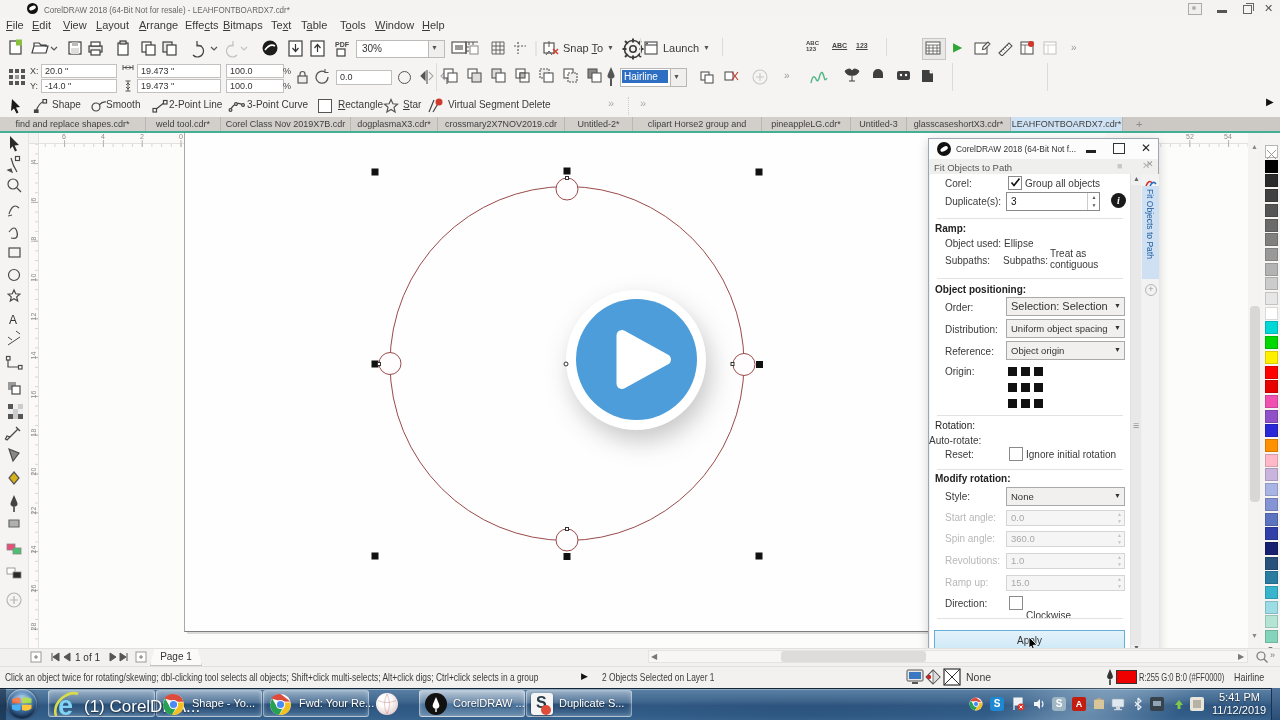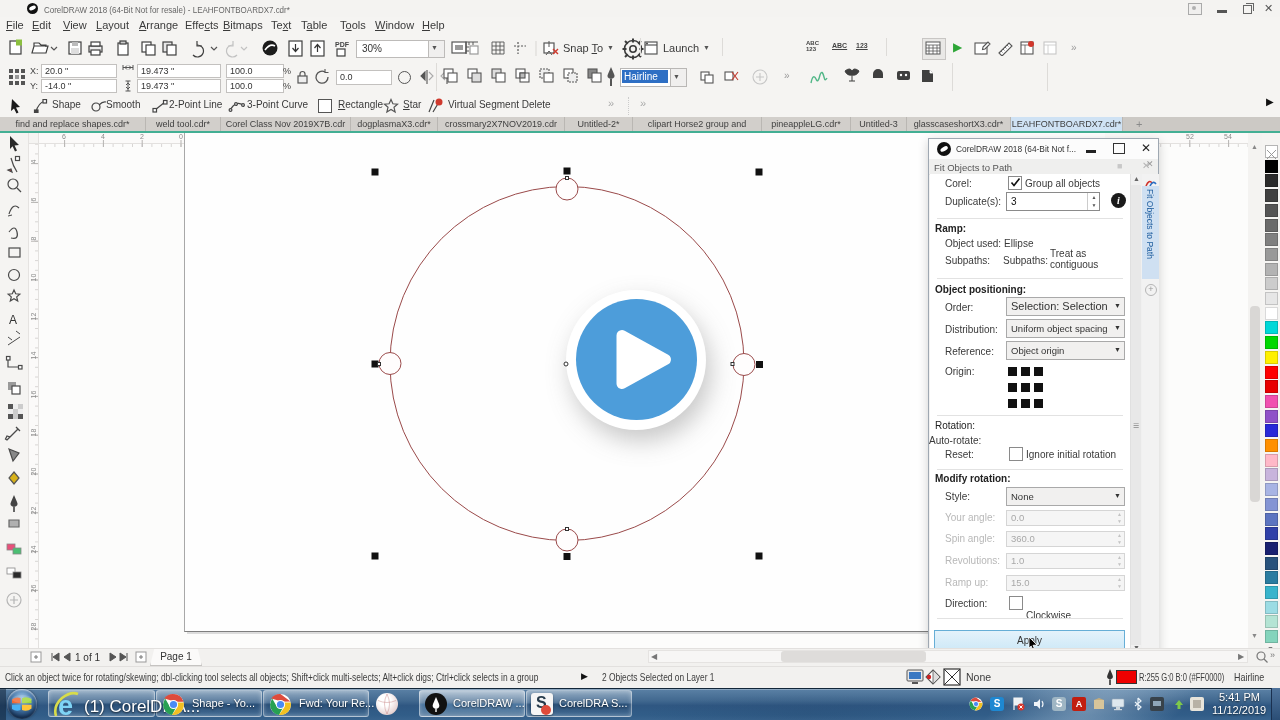--- a/index.html
+++ b/index.html
@@ -538,21 +538,21 @@
   <span class="tx" style="left:6px;top:281px;font-weight:normal;color:#222;">Rotation:</span>
   <span class="tx" style="left:0;top:296px;">Auto-rotate:</span>
   <span class="tx" style="left:16px;top:310px;">Reset:</span>
   <span class="chk" style="left:80px;top:308px;"></span>
   <span class="tx" style="left:97px;top:310px;">Ignore initial rotation</span>
   <div class="ab" style="left:8px;top:330px;width:186px;height:1px;background:#e2e2e2;"></div>
   <span class="tx" style="left:6px;top:334px;font-weight:bold;color:#222;">Modify rotation:</span>
   <span class="tx" style="left:16px;top:352px;">Style:</span>
   <div class="dd" style="left:77px;top:348px;width:119px;height:19px;box-sizing:border-box;line-height:17px;padding-left:4px;">None</div>
   <span class="tx" style="left:185px;top:353px;font-size:7px;color:#333;">▼</span>
-  <span class="tx" style="left:16px;top:373px;color:#b8b8b8;">Your angle:</span>
+  <span class="tx" style="left:16px;top:373px;color:#b8b8b8;">Start angle:</span>
   <div class="dd" style="left:77px;top:371px;width:119px;height:16px;box-sizing:border-box;line-height:14px;padding-left:4px;background:#f5f5f5;border-color:#d5d5d5;color:#a8a8a8;">0.0<span style="position:absolute;right:2px;top:0;font-size:5px;color:#c4c4c4;line-height:7px;">▲<br>▼</span></div>
   <span class="tx" style="left:16px;top:394px;color:#b8b8b8;">Spin angle:</span>
   <div class="dd" style="left:77px;top:392px;width:119px;height:16px;box-sizing:border-box;line-height:14px;padding-left:4px;background:#f5f5f5;border-color:#d5d5d5;color:#a8a8a8;">360.0<span style="position:absolute;right:2px;top:0;font-size:5px;color:#c4c4c4;line-height:7px;">▲<br>▼</span></div>
   <span class="tx" style="left:16px;top:416px;color:#b8b8b8;">Revolutions:</span>
   <div class="dd" style="left:77px;top:414px;width:119px;height:16px;box-sizing:border-box;line-height:14px;padding-left:4px;background:#f5f5f5;border-color:#d5d5d5;color:#a8a8a8;">1.0<span style="position:absolute;right:2px;top:0;font-size:5px;color:#c4c4c4;line-height:7px;">▲<br>▼</span></div>
   <span class="tx" style="left:16px;top:438px;color:#b8b8b8;">Ramp up:</span>
   <div class="dd" style="left:77px;top:436px;width:119px;height:16px;box-sizing:border-box;line-height:14px;padding-left:4px;background:#f5f5f5;border-color:#d5d5d5;color:#a8a8a8;">15.0<span style="position:absolute;right:2px;top:0;font-size:5px;color:#c4c4c4;line-height:7px;">▲<br>▼</span></div>
   <span class="tx" style="left:16px;top:459px;">Direction:</span>
   <span class="chk" style="left:80px;top:457px;"></span>
   <span class="tx" style="left:97px;top:471px;">Clockwise</span>
@@ -737,21 +737,21 @@
 <div class="ab" style="left:425px;top:5px;width:22px;height:22px;border-radius:50%;background:#111;"></div>
 <svg class="ab" style="left:425px;top:5px;" width="22" height="22" viewBox="0 0 22 22">
       <path d="M11 4 L14 11 Q15.5 15 11 16 Q6.5 15 8 11 Z" fill="#fff"></path>
       <rect x="10.3" y="16" width="1.4" height="3" fill="#fff"></rect>
     </svg>
 <div class="ttx" style="left: 453px; position: absolute; top: 9px; font-size: 11px; color: rgb(255, 255, 255); white-space: nowrap; text-shadow: rgba(0, 0, 0, 0.7) 0px 1px 2px;">CorelDRAW ...</div>
 
 <div class="ab" style="left:531px;top:5px;width:22px;height:22px;border-radius:3px;background:#f5f5f5;box-shadow:0 1px 2px rgba(0,0,0,0.4);"></div>
 <div class="tx" style="left:536px;top:6px;font-size:16px;font-weight:bold;color:#263a4a;">S</div>
 <div class="ab" style="left:541px;top:17px;width:10px;height:10px;border-radius:50%;background:#e04b3a;"></div>
-<div class="ttx" style="left: 559px; position: absolute; top: 9px; font-size: 11px; color: rgb(255, 255, 255); white-space: nowrap; text-shadow: rgba(0, 0, 0, 0.7) 0px 1px 2px;">CorelDRA S...</div>
+<div class="ttx" style="left: 559px; position: absolute; top: 9px; font-size: 11px; color: rgb(255, 255, 255); white-space: nowrap; text-shadow: rgba(0, 0, 0, 0.7) 0px 1px 2px;">Duplicate S...</div>
 
 <div id="tray">
       <div style="position: absolute; top: 9px; width: 14px; height: 14px; left: 969px;"><svg width="14" height="14">
           <circle cx="7" cy="7" r="6.5" fill="#fff"></circle>
           <path d="M1.5 4 A6.5 6.5 0 0 1 7 .5 L12.8 4.8 L8 5 Z" fill="#dd4b3c"></path>
           <path d="M.5 7 A6.5 6.5 0 0 0 6 13.3 L8.8 8.6 L4.6 8 L1.8 3.4 Z" fill="#27a053"></path>
           <path d="M7 13.5 A6.5 6.5 0 0 0 13.3 5.8 L8.8 5.8 L9.6 8.6 L6 13.3 Z" fill="#f2c022"></path>
           <circle cx="7" cy="7" r="2.6" fill="#4a8af4" stroke="#fff" stroke-width="0.8"></circle>
         </svg></div>
       <div style="position: absolute; top: 9px; width: 14px; height: 14px; left: 990px; background: rgb(30, 136, 210); border-radius: 3px;">

